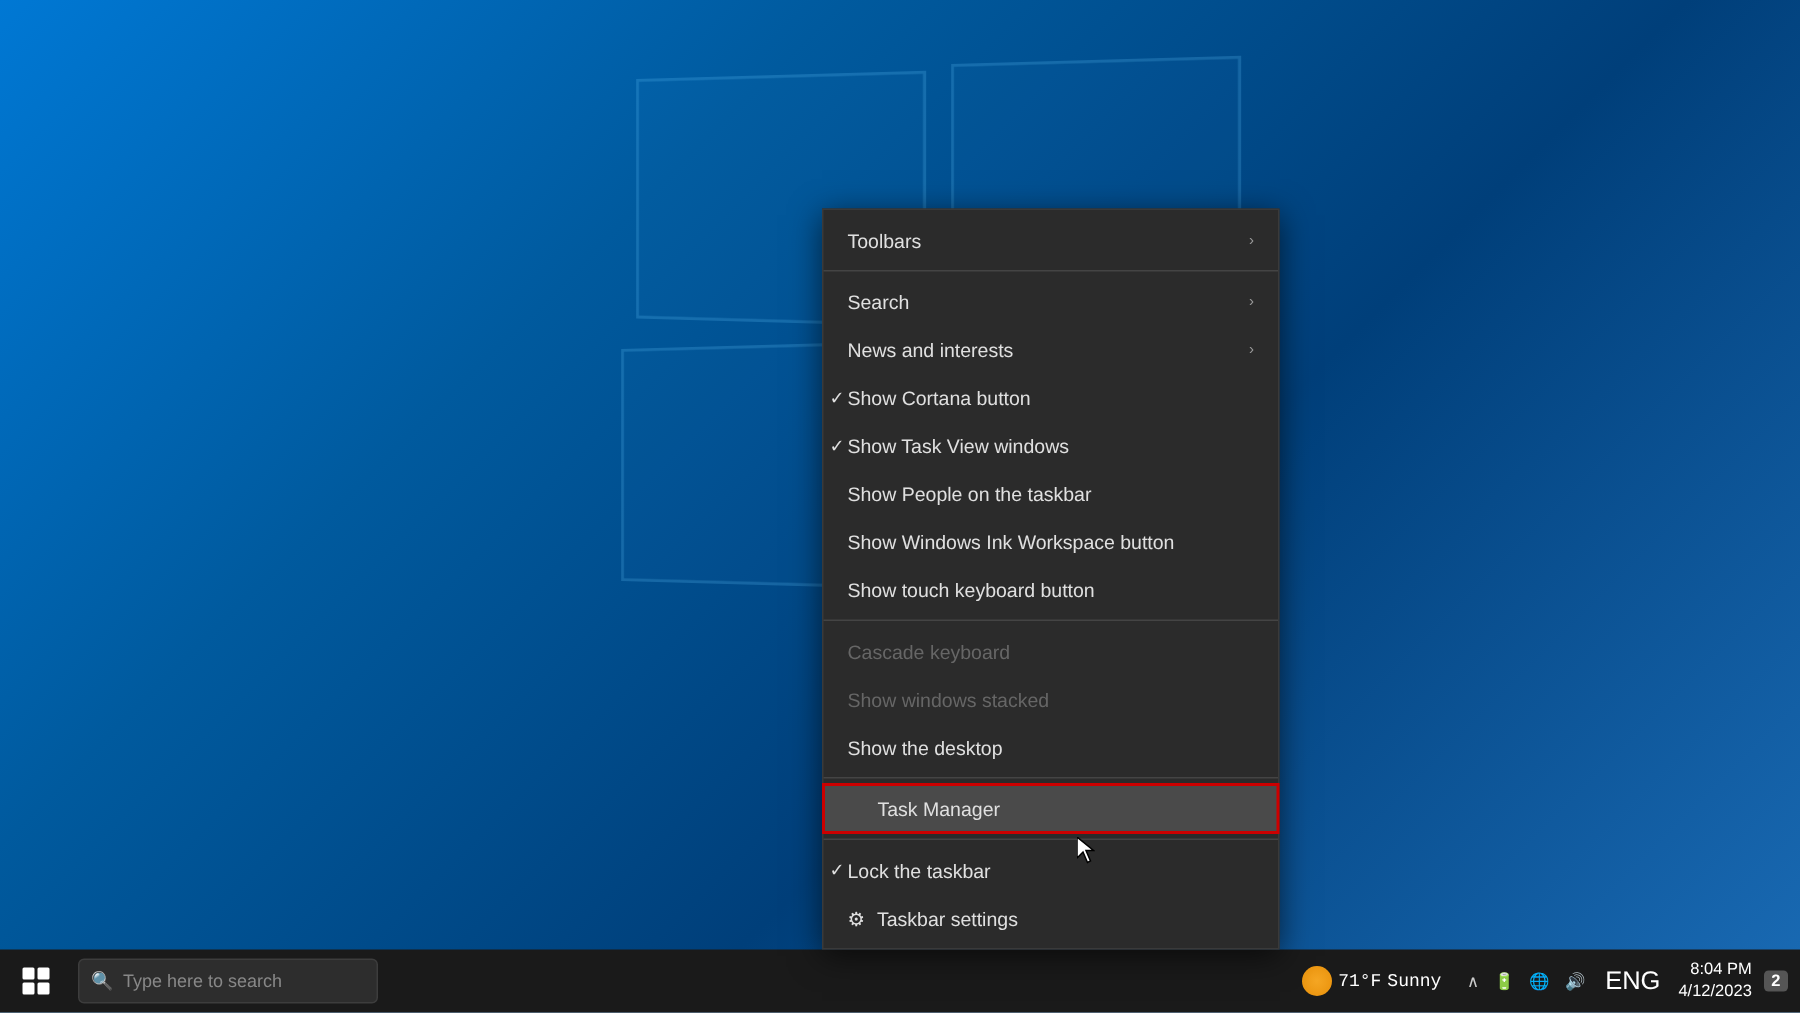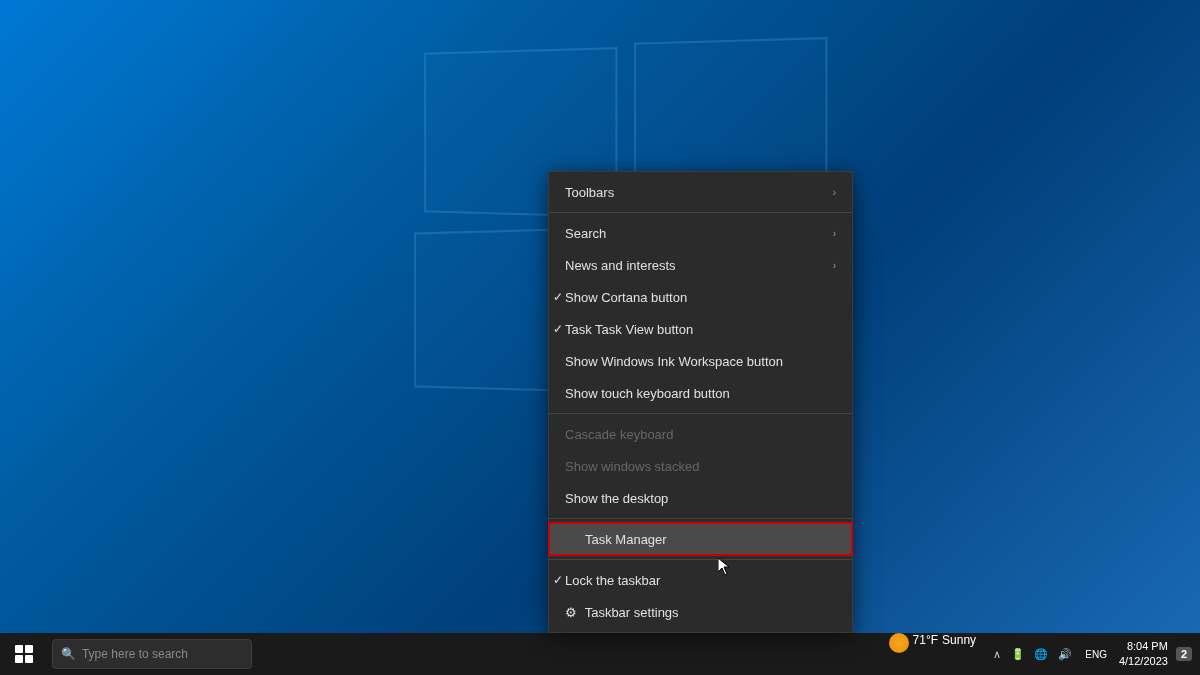--- a/index.html
+++ b/index.html
@@ -113,25 +113,27 @@
       margin-left: auto;
       display: flex;
       align-items: center;
       height: 100%;
       gap: 2px;
       padding-right: 8px;
     }
 
     .taskbar-weather {
       display: flex;
+      align-items: center;
       gap: 4px;
       padding: 0 8px;
       color: white;
       font-size: 12px;
       height: 100%;
+      font-family: Liberation Mono, monospace;
     }
     .weather-icon {
       width: 20px;
       height: 20px;
       background: radial-gradient(circle, #f5a623, #e8900a);
       border-radius: 50%;
     }
 
     .taskbar-sys-icons {
       display: flex;
@@ -153,21 +155,21 @@
       justify-content: center;
       color: white;
       font-size: 11px;
       line-height: 1.4;
       padding: 0 6px;
       min-width: 60px;
     }
 
     .taskbar-lang {
       color: white;
-      font-size: 10px;
+      font-size: 17px;
       padding: 0 4px;
     }
 
     .taskbar-notif {
       color: white;
       font-size: 11px;
       background: #555;
       border-radius: 3px;
       padding: 1px 5px;
       font-weight: bold;
@@ -270,21 +272,24 @@
       <div class="menu-item">
         <span>News and interests</span>
         <span class="arrow">›</span>
       </div>
       <div class="menu-item">
         <span class="check">✓</span>
         <span>Show Cortana button</span>
       </div>
       <div class="menu-item">
         <span class="check">✓</span>
-        <span>Task Task View button</span>
+        <span>Show Task View windows</span>
+      </div>
+      <div class="menu-item">
+        <span>Show People on the taskbar</span>
       </div>
       <div class="menu-item">
         <span>Show Windows Ink Workspace button</span>
       </div>
       <div class="menu-item">
         <span>Show touch keyboard button</span>
       </div>
       <div class="menu-separator"></div>
       <div class="menu-item disabled">
         <span>Cascade keyboard</span>

